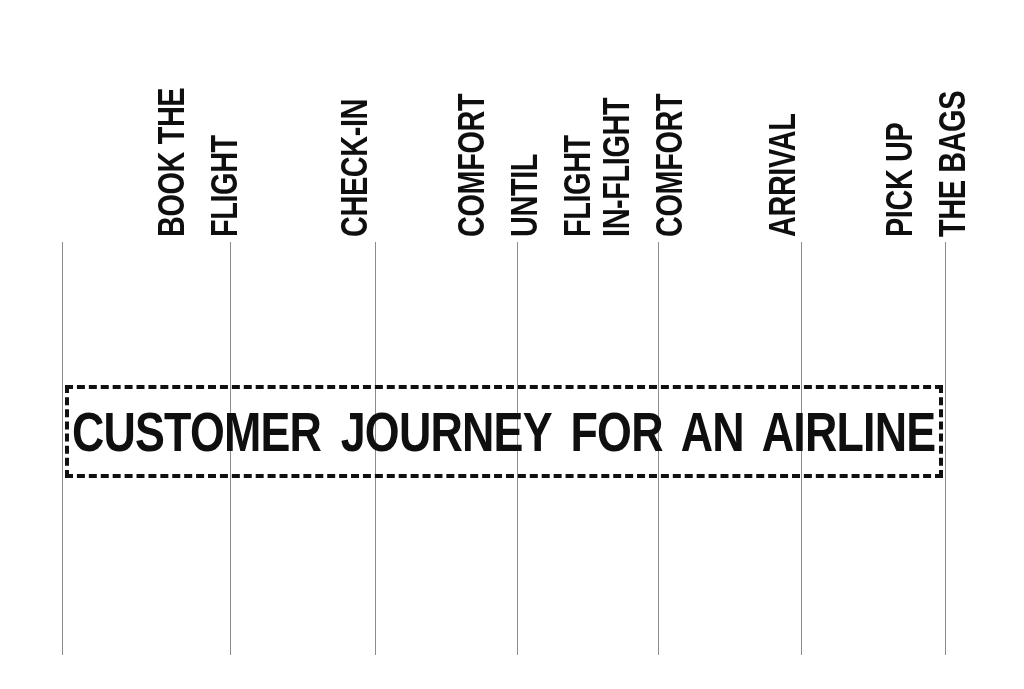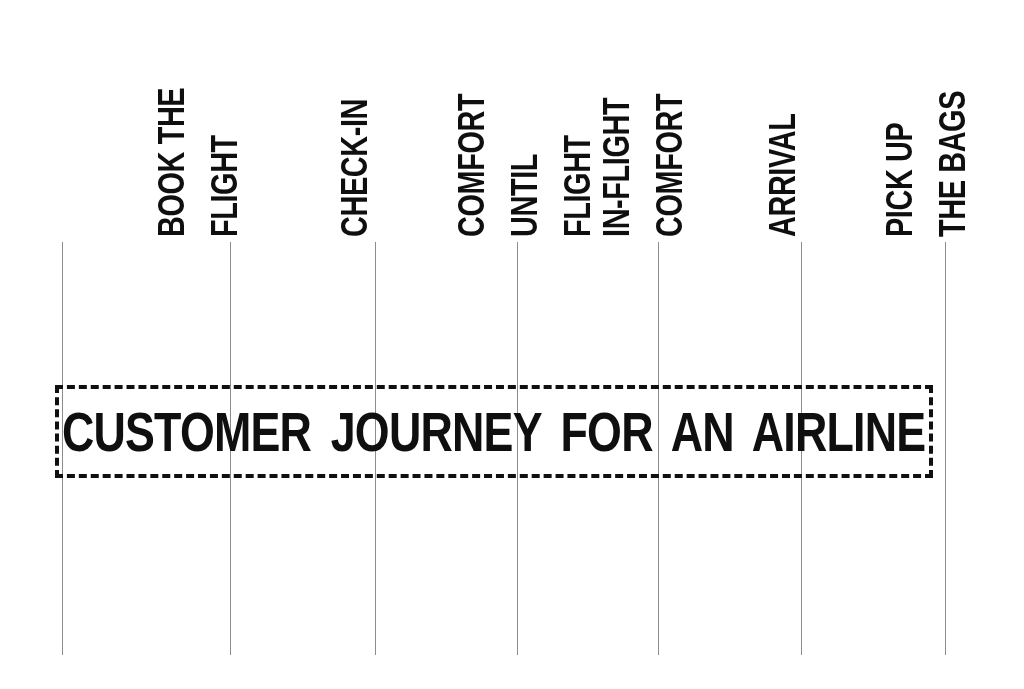--- a/index.html
+++ b/index.html
@@ -33,21 +33,21 @@
     white-space: pre-line;
   }
   .col-label .squeeze {
     display: inline-block;
     transform: scaleX(0.78);
     transform-origin: 0 0;
     white-space: pre-line;
   }
   .title-box {
     position: absolute;
-    left: 55px;
+    left: 65px;
     top: 385px;
     width: 878px;
     height: 93px;
     box-sizing: border-box;
     border: 4px dashed #101010;
     display: flex;
     align-items: center;
     justify-content: center;
     background: transparent;
   }

